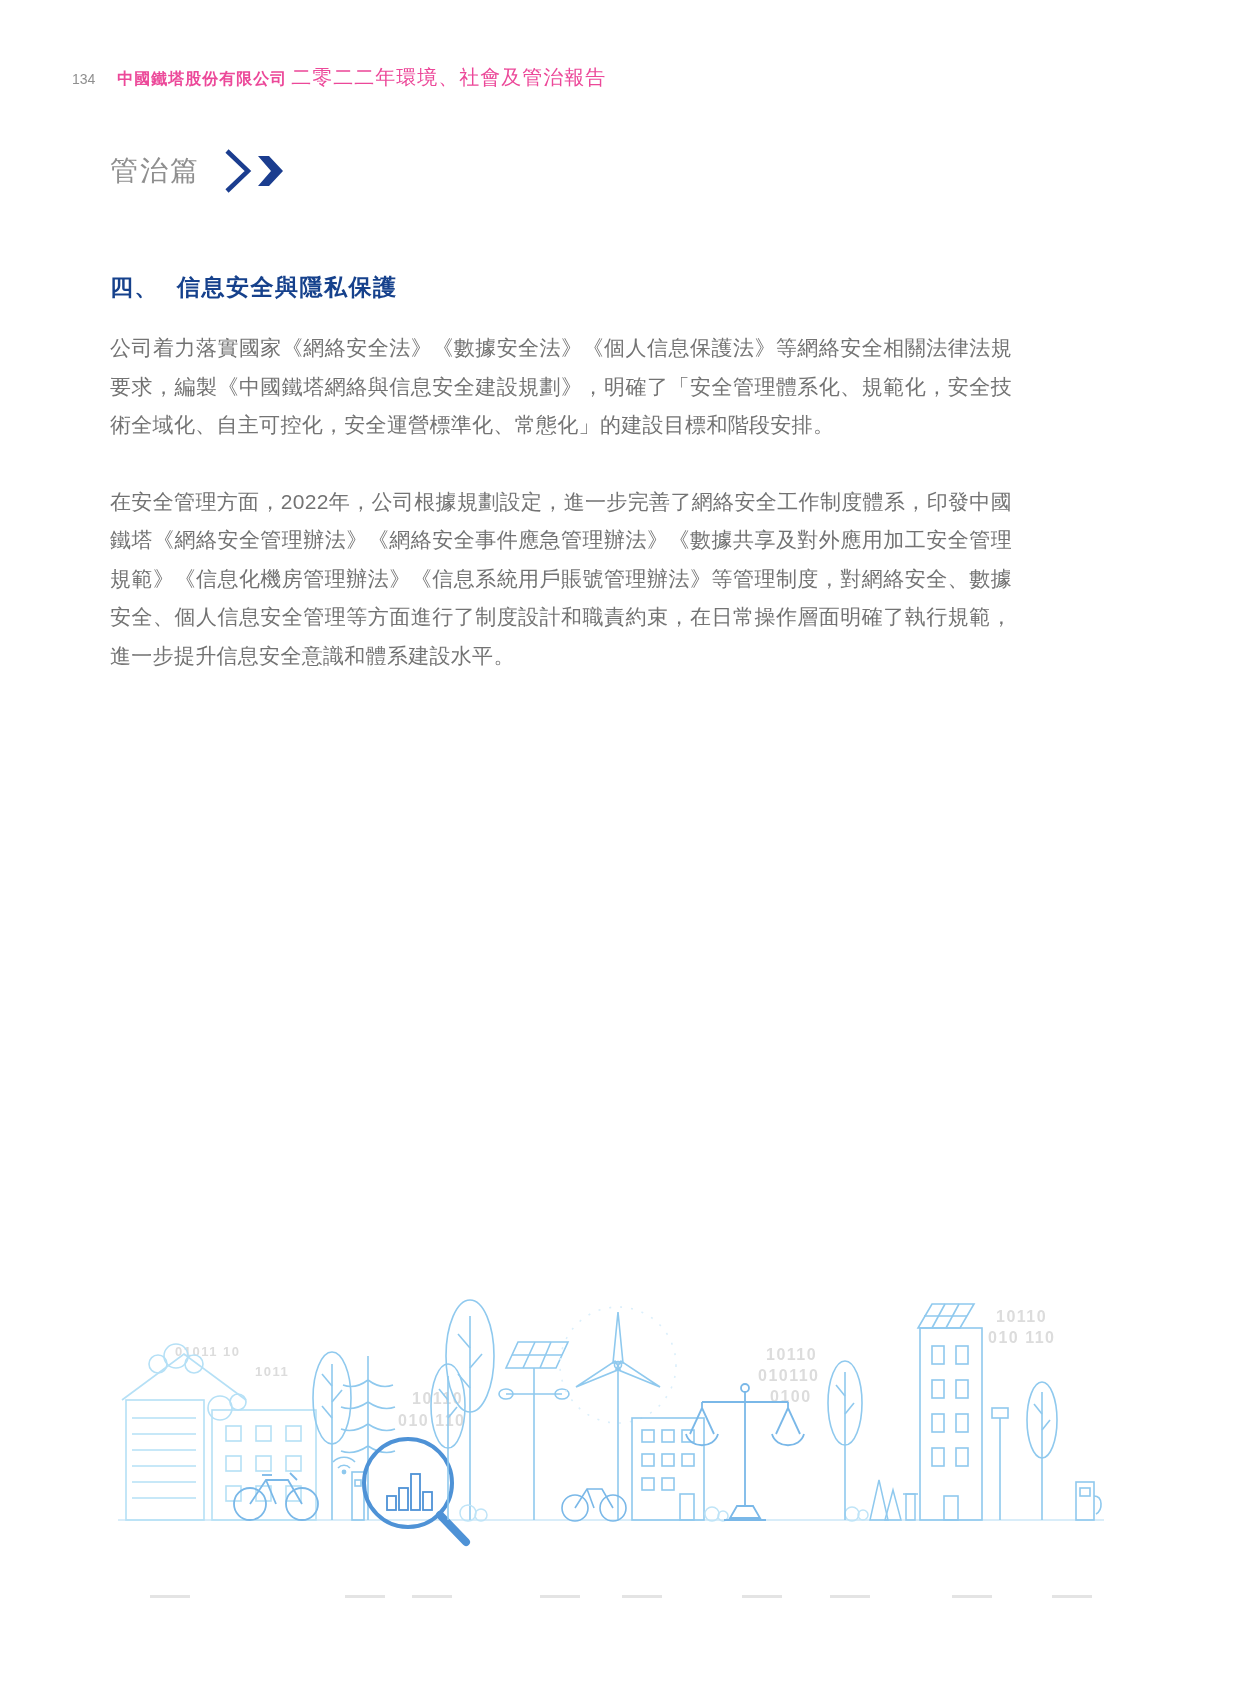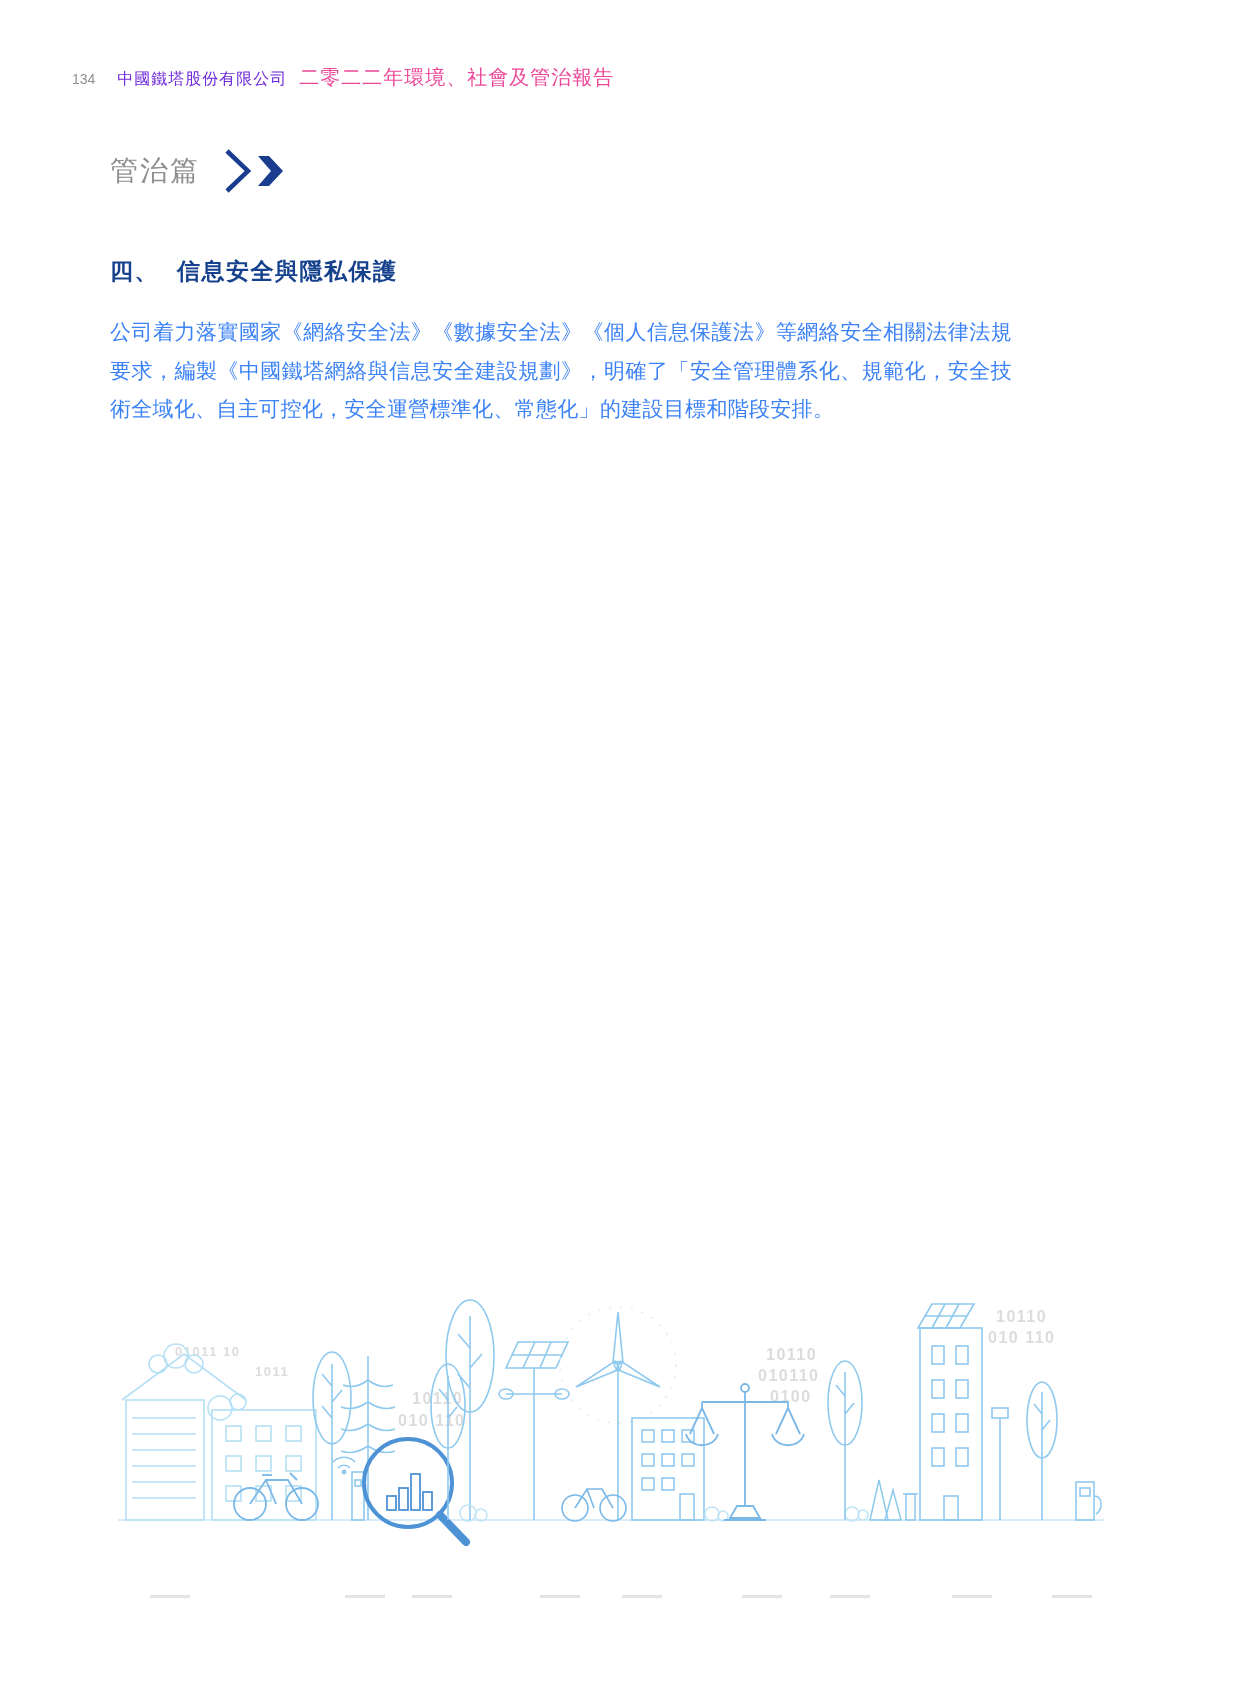--- a/index.html
+++ b/index.html
@@ -3,34 +3,34 @@
 <meta charset="utf-8">
 <style>
   html,body{margin:0;padding:0;background:#ffffff;}
   .page{
     position:relative;width:1240px;height:1682px;background:#ffffff;overflow:hidden;
     font-family:"Liberation Sans",sans-serif;
   }
   
   .hdr{position:absolute;left:72px;top:64px;display:flex;align-items:baseline;white-space:nowrap;text-align:center;}
   .hdr .pgnum{font-size:14px;color:#8f8f8f;margin-right:22px;}
-  .hdr .company{font-size:16px;font-weight:normal;color:#6d28d9;letter-spacing:1px;margin-right:12px;}
+  .hdr .company{font-size:16px;font-weight:bold;color:#ec4899;letter-spacing:1px;margin-right:4px;}
   .hdr .report{font-size:20px;color:#ec4899;letter-spacing:1px;}
   
   .section-row{position:absolute;left:110px;top:148px;display:flex;align-items:center;}
   .section-label{font-size:28px;color:#8f8f8f;letter-spacing:2px;}
   .section-row svg{margin-left:22px;display:block;}
   
-  .article{position:absolute;left:110px;top:256px;width:902px;}
+  .article{position:absolute;left:110px;top:272px;width:902px;}
   .article h2{
     margin:0 0 26px 0;font-size:23px;font-weight:bold;color:#16418c;letter-spacing:1.5px;
   }
   .article h2 .hnum{margin-right:18px;}
   .article p{
-    margin:0 0 15px 0;font-size:21px;line-height:38.5px;color:#3b82f6;
+    margin:0 0 15px 0;font-size:21px;line-height:38.5px;color:#737373;
     text-align:justify;text-justify:inter-character;letter-spacing:0.3px;
   }
   .article p + p{margin-top:38px;}
   
   .footer-art{position:absolute;left:0;top:1268px;width:1240px;height:300px;}
   .footer-art svg{display:block;}
   .bin{font-family:"Liberation Sans",sans-serif;font-weight:bold;fill:#dcdcdc;letter-spacing:1.5px;}
   
   .dash-row{position:absolute;left:0;top:1595px;width:1240px;height:4px;}
   .dash-row span{position:absolute;top:0;width:40px;height:3px;background:#e4e4e4;display:block;}
@@ -52,20 +52,21 @@
       <polyline points="5,3 26,23 5,43" fill="none" stroke="#1b3d8f" stroke-width="4.5"></polyline>
       <polygon points="36,8 47,8 61,23 47,38 36,38 49,23" fill="#1b3d8f"></polygon>
     </svg>
   </div>
 
   <div class="article">
     <h2>
       <span class="hnum">四、</span><span>信息安全與隱私保護</span>
     </h2>
     <p>公司着力落實國家《網絡安全法》《數據安全法》《個人信息保護法》等網絡安全相關法律法規要求，編製《中國鐵塔網絡與信息安全建設規劃》，明確了「安全管理體系化、規範化，安全技術全域化、自主可控化，安全運營標準化、常態化」的建設目標和階段安排。</p>
+    <p>在安全管理方面，2022年，公司根據規劃設定，進一步完善了網絡安全工作制度體系，印發中國鐵塔《網絡安全管理辦法》《網絡安全事件應急管理辦法》《數據共享及對外應用加工安全管理規範》《信息化機房管理辦法》《信息系統用戶賬號管理辦法》等管理制度，對網絡安全、數據安全、個人信息安全管理等方面進行了制度設計和職責約束，在日常操作層面明確了執行規範，進一步提升信息安全意識和體系建設水平。</p>
   </div>
 
   <div class="footer-art">
     <svg width="1240" height="300" viewBox="0 0 1240 300" fill="none" aria-hidden="true">
 
       <line x1="118" y1="252" x2="1104" y2="252" stroke="#cce7f7" stroke-width="1.6"></line>
 
       <g>
         <text class="bin" x="175" y="88" font-size="13">01011  10</text>
         <text class="bin" x="255" y="108" font-size="13">1011</text>

